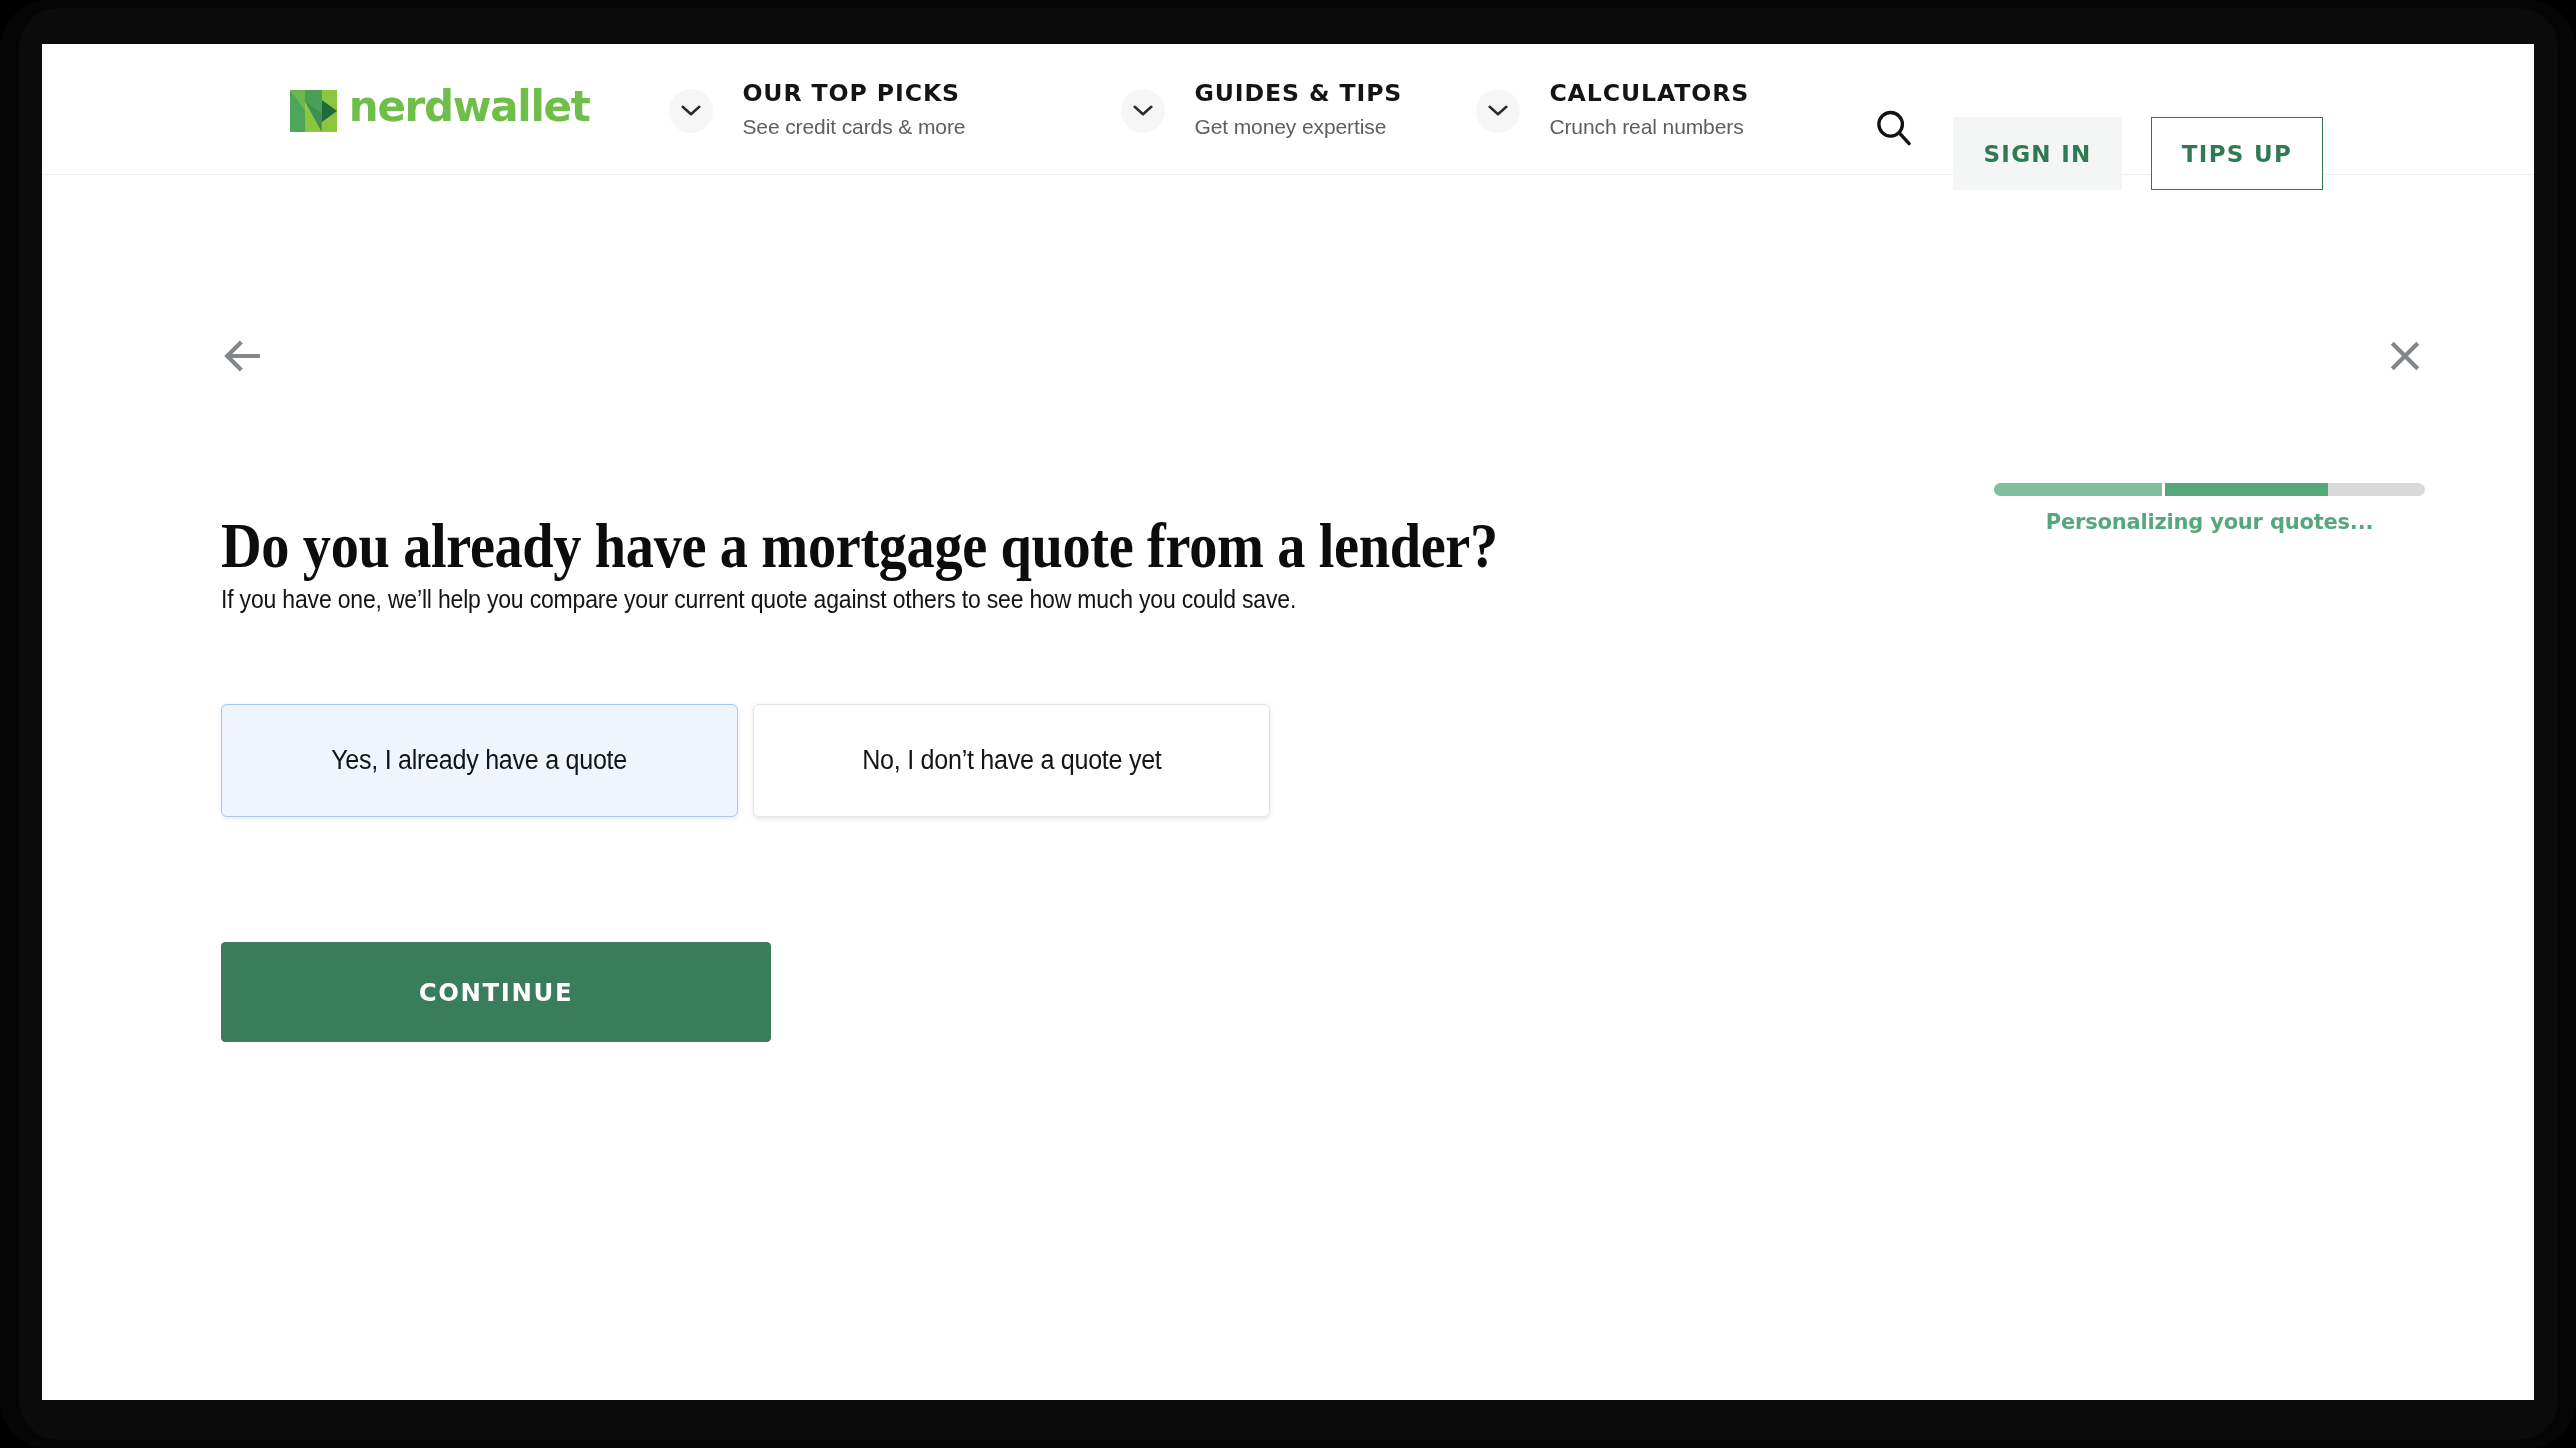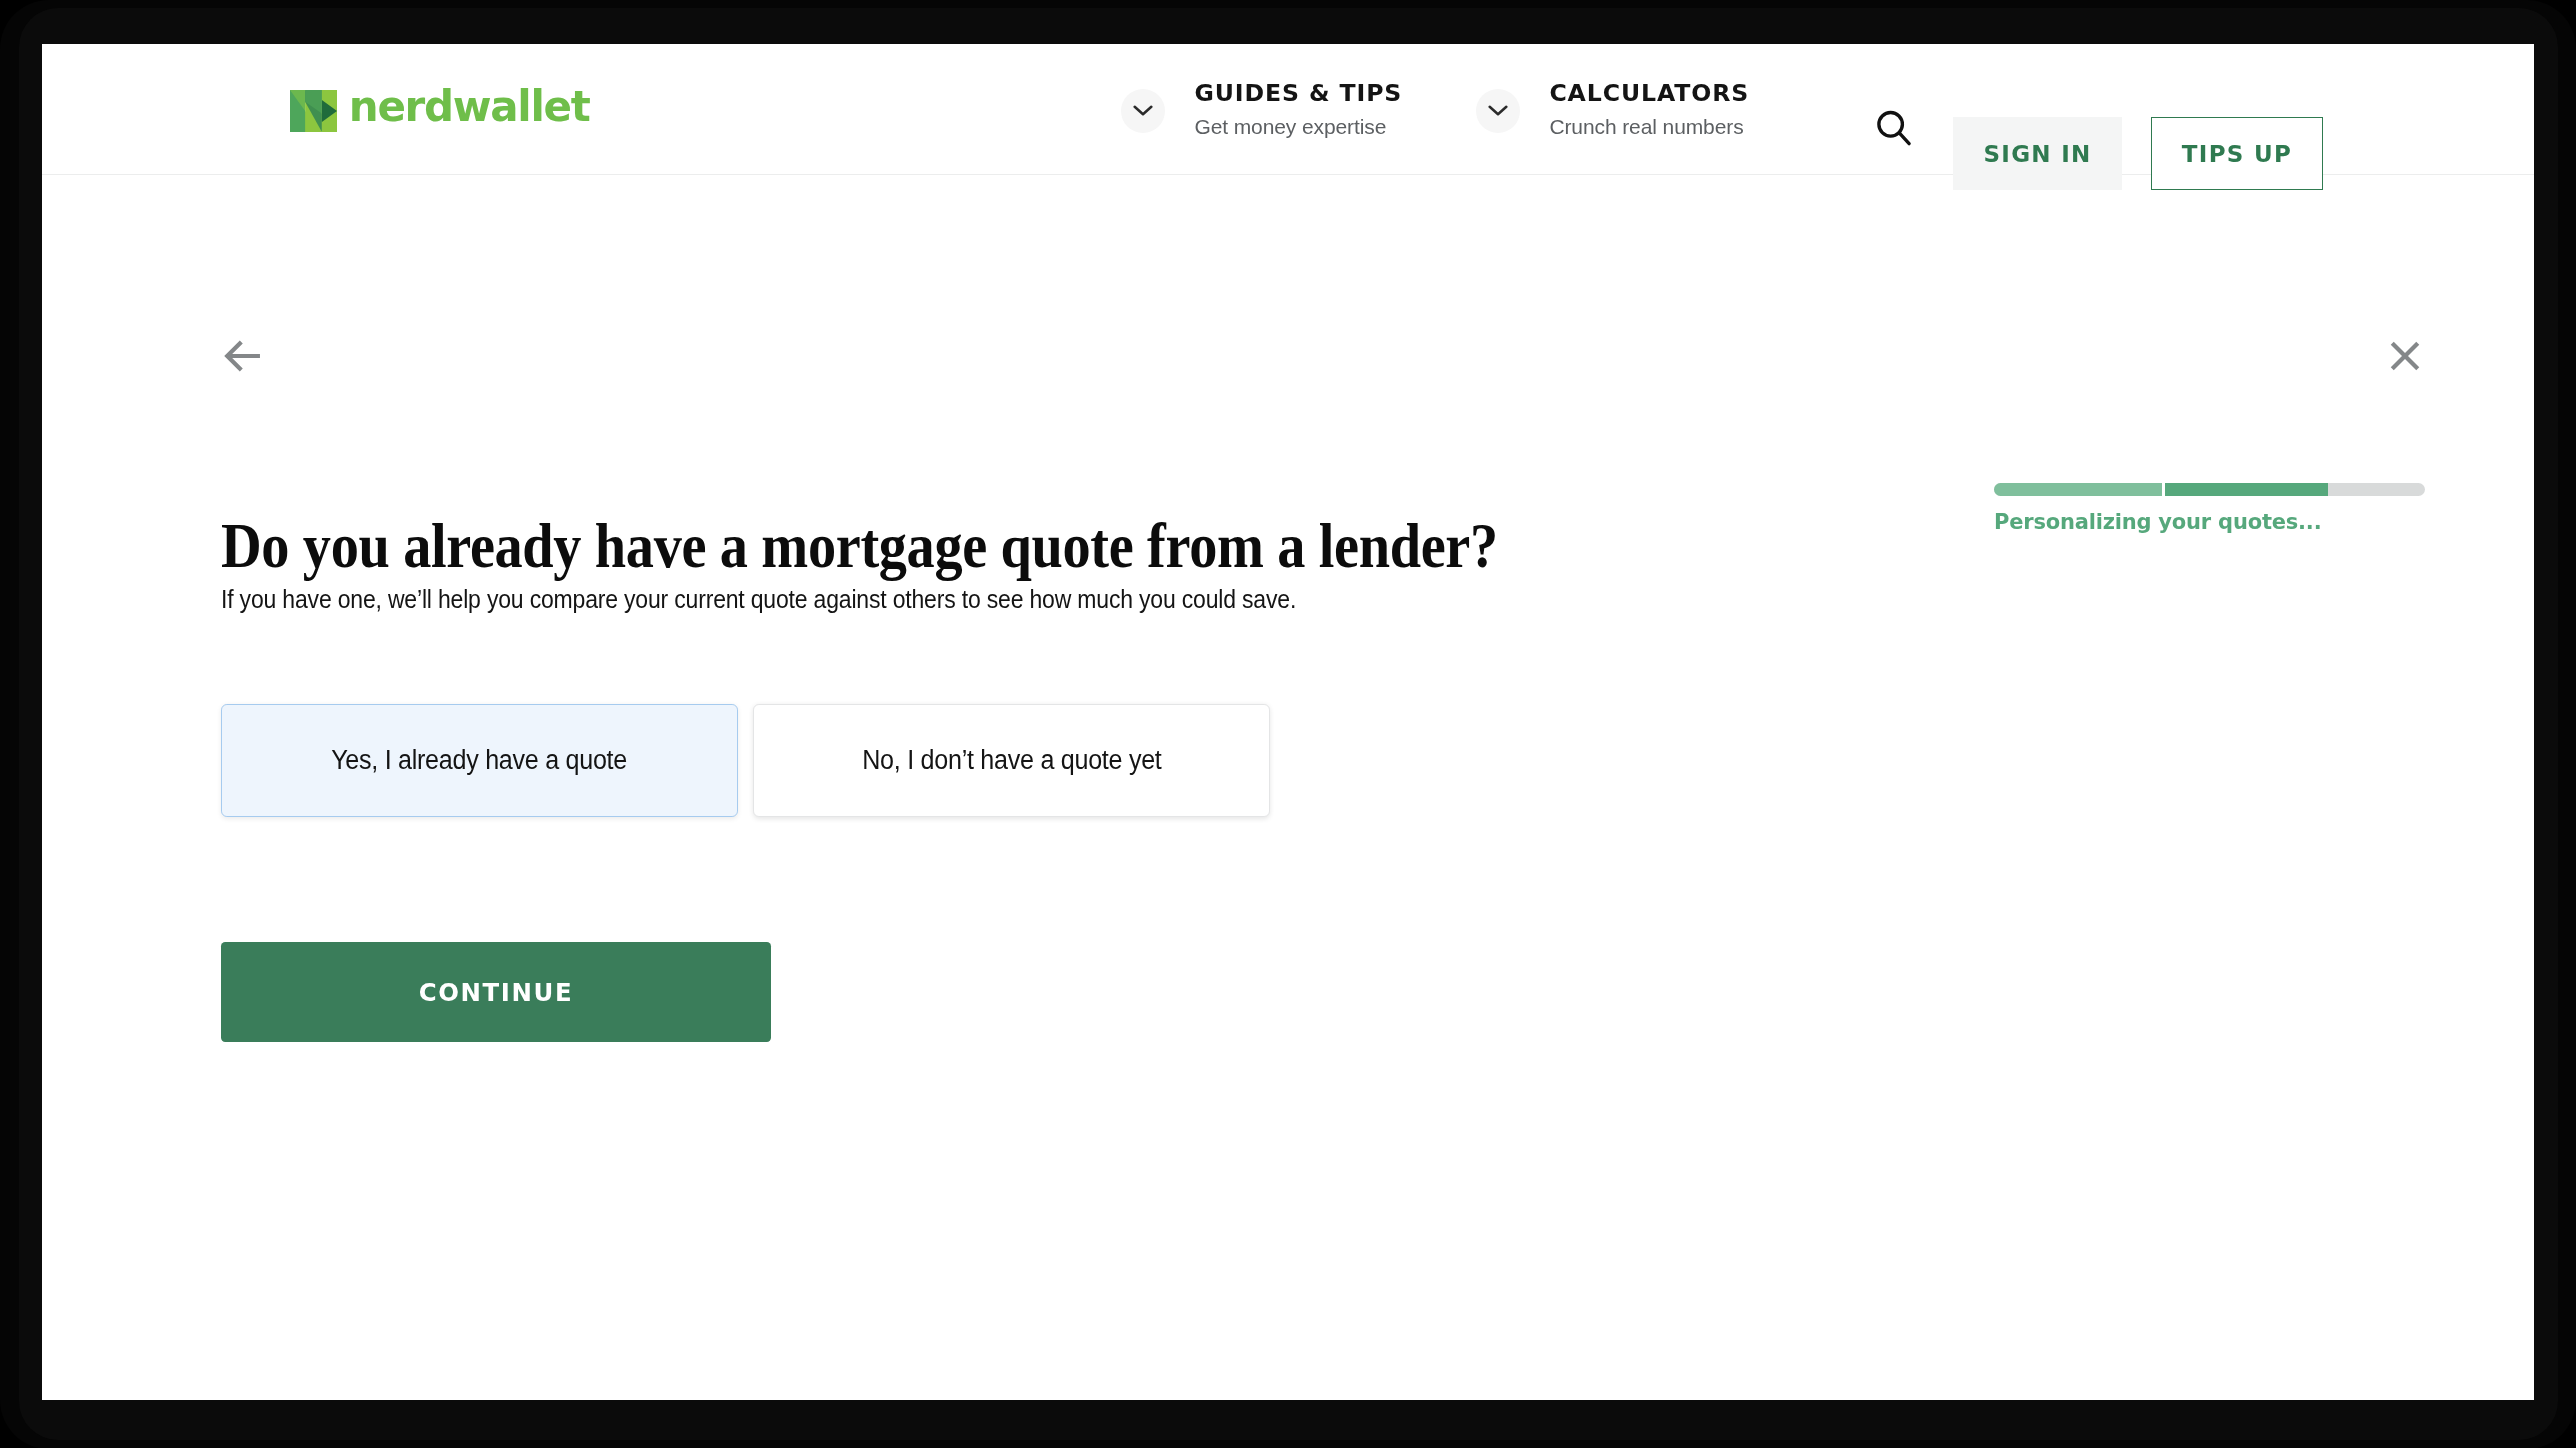--- a/index.html
+++ b/index.html
@@ -207,20 +207,21 @@
     display: flex;
   }
   .seg {
     height: 12.6px;
   }
   .seg-1 { background: #7fbf9c; }
   .seg-2 { background: #56a87c; }
   .seg-gap { width: 2.5px; background: #ffffff; }
   .progress-label {
     margin-top: 14.3px;
+    text-align: center;
     font-family: "DejaVu Sans", sans-serif;
     font-size: 21px;
     font-weight: 700;
     color: #56a87c;
     letter-spacing: -0.2px;
   }
 
   
   .h1 {
     position: absolute;
@@ -315,20 +316,31 @@
           <polygon points="0,58 0,8 26,44 26,58" fill="#4ea65b"></polygon>
           <polygon points="18,8 38,8 38,58 18,58" fill="#8cc63f"></polygon>
           <polygon points="18,8 38,36 38,58 18,22" fill="#3f8f50"></polygon>
           <polygon points="38,8 56,8 56,58 38,58" fill="#8cc63f"></polygon>
           <polygon points="38,20 56,33 38,46" fill="#1f6b3b"></polygon>
           <polygon points="18,8 38,8 38,36 18,22" fill="#4a9e55"></polygon>
         </svg>
         <span class="logo-word">nerdwallet</span>
       </a>
 
+      <div class="navitem nav-top-picks">
+        <button class="chev-btn">
+          <svg width="20" height="11.8" viewBox="0 0 24 14">
+              <path d="M2 2 L12 11 L22 2" stroke="#2b2b2b" stroke-width="3" fill="none" stroke-linecap="round" stroke-linejoin="round"></path>
+            </svg>
+        </button>
+        <div class="nav-text">
+          <div class="nav-title">OUR TOP PICKS</div>
+          <div class="nav-sub">See credit cards &amp; more</div>
+        </div>
+      </div>
 
       <div class="navitem nav-guides">
         <button class="chev-btn">
           <svg width="20" height="11.8" viewBox="0 0 24 14">
               <path d="M2 2 L12 11 L22 2" stroke="#2b2b2b" stroke-width="3" fill="none" stroke-linecap="round" stroke-linejoin="round"></path>
             </svg>
         </button>
         <div class="nav-text">
           <div class="nav-title">GUIDES &amp; TIPS</div>
           <div class="nav-sub">Get money expertise</div>

